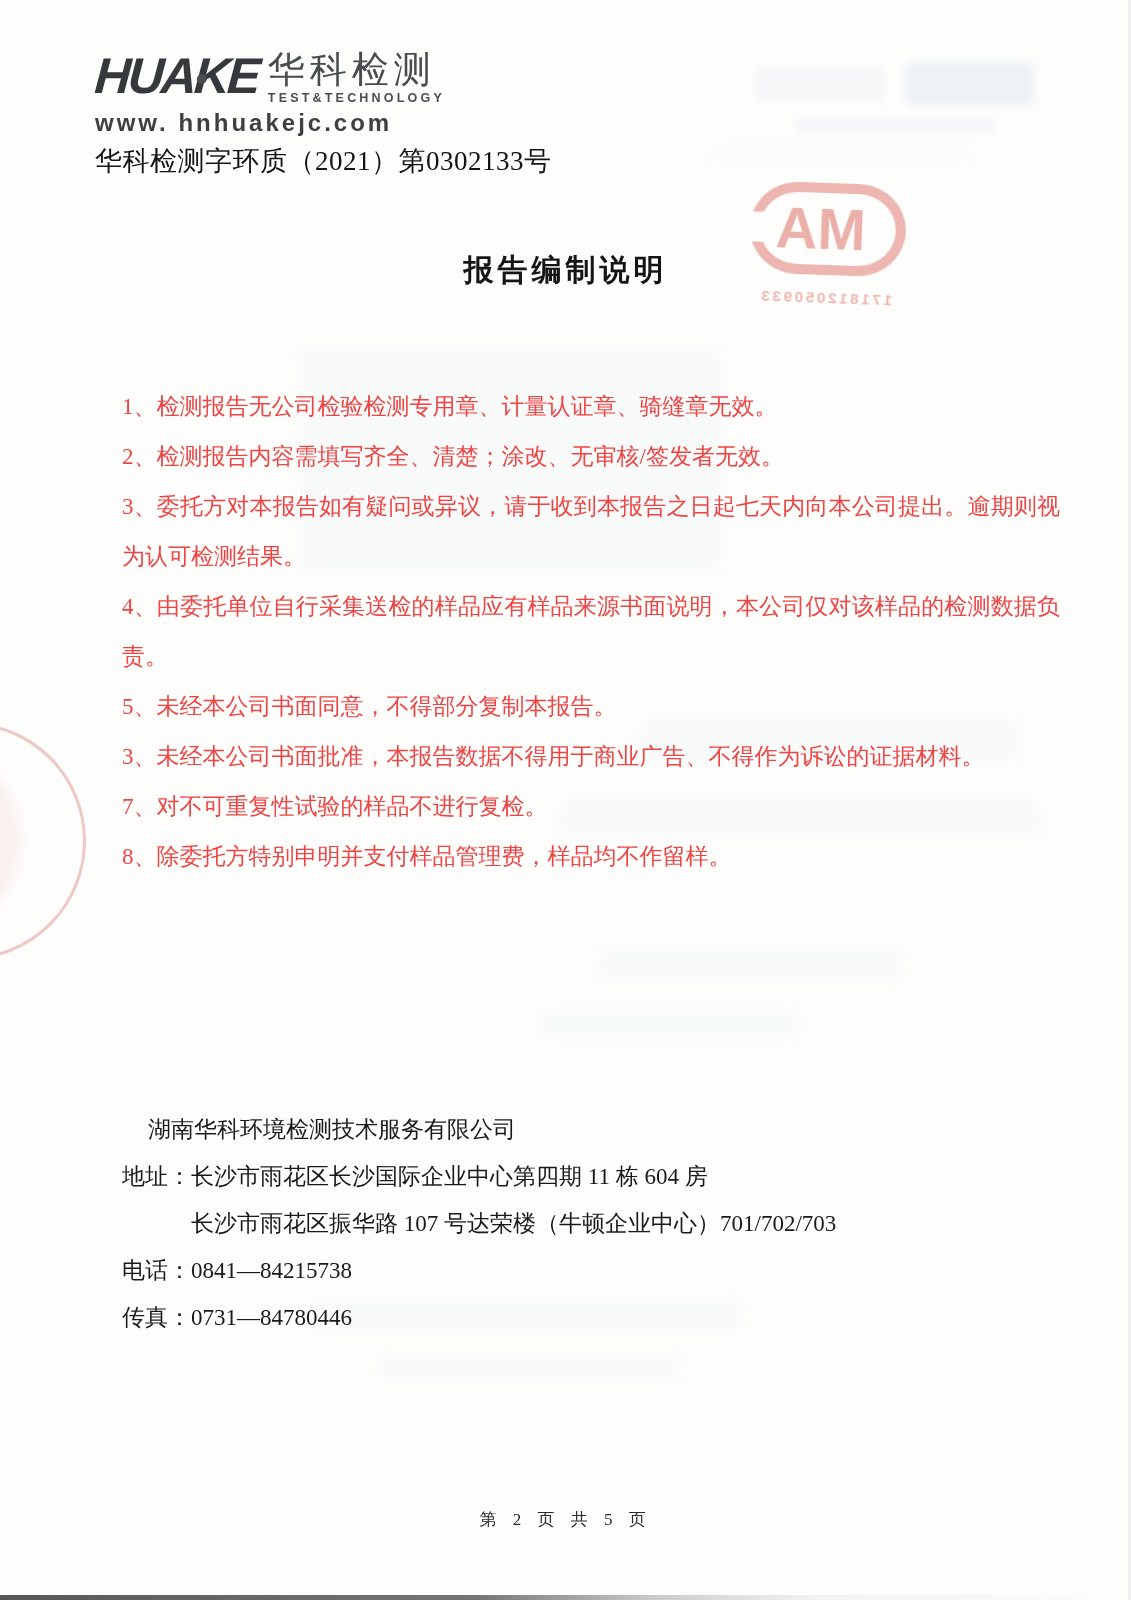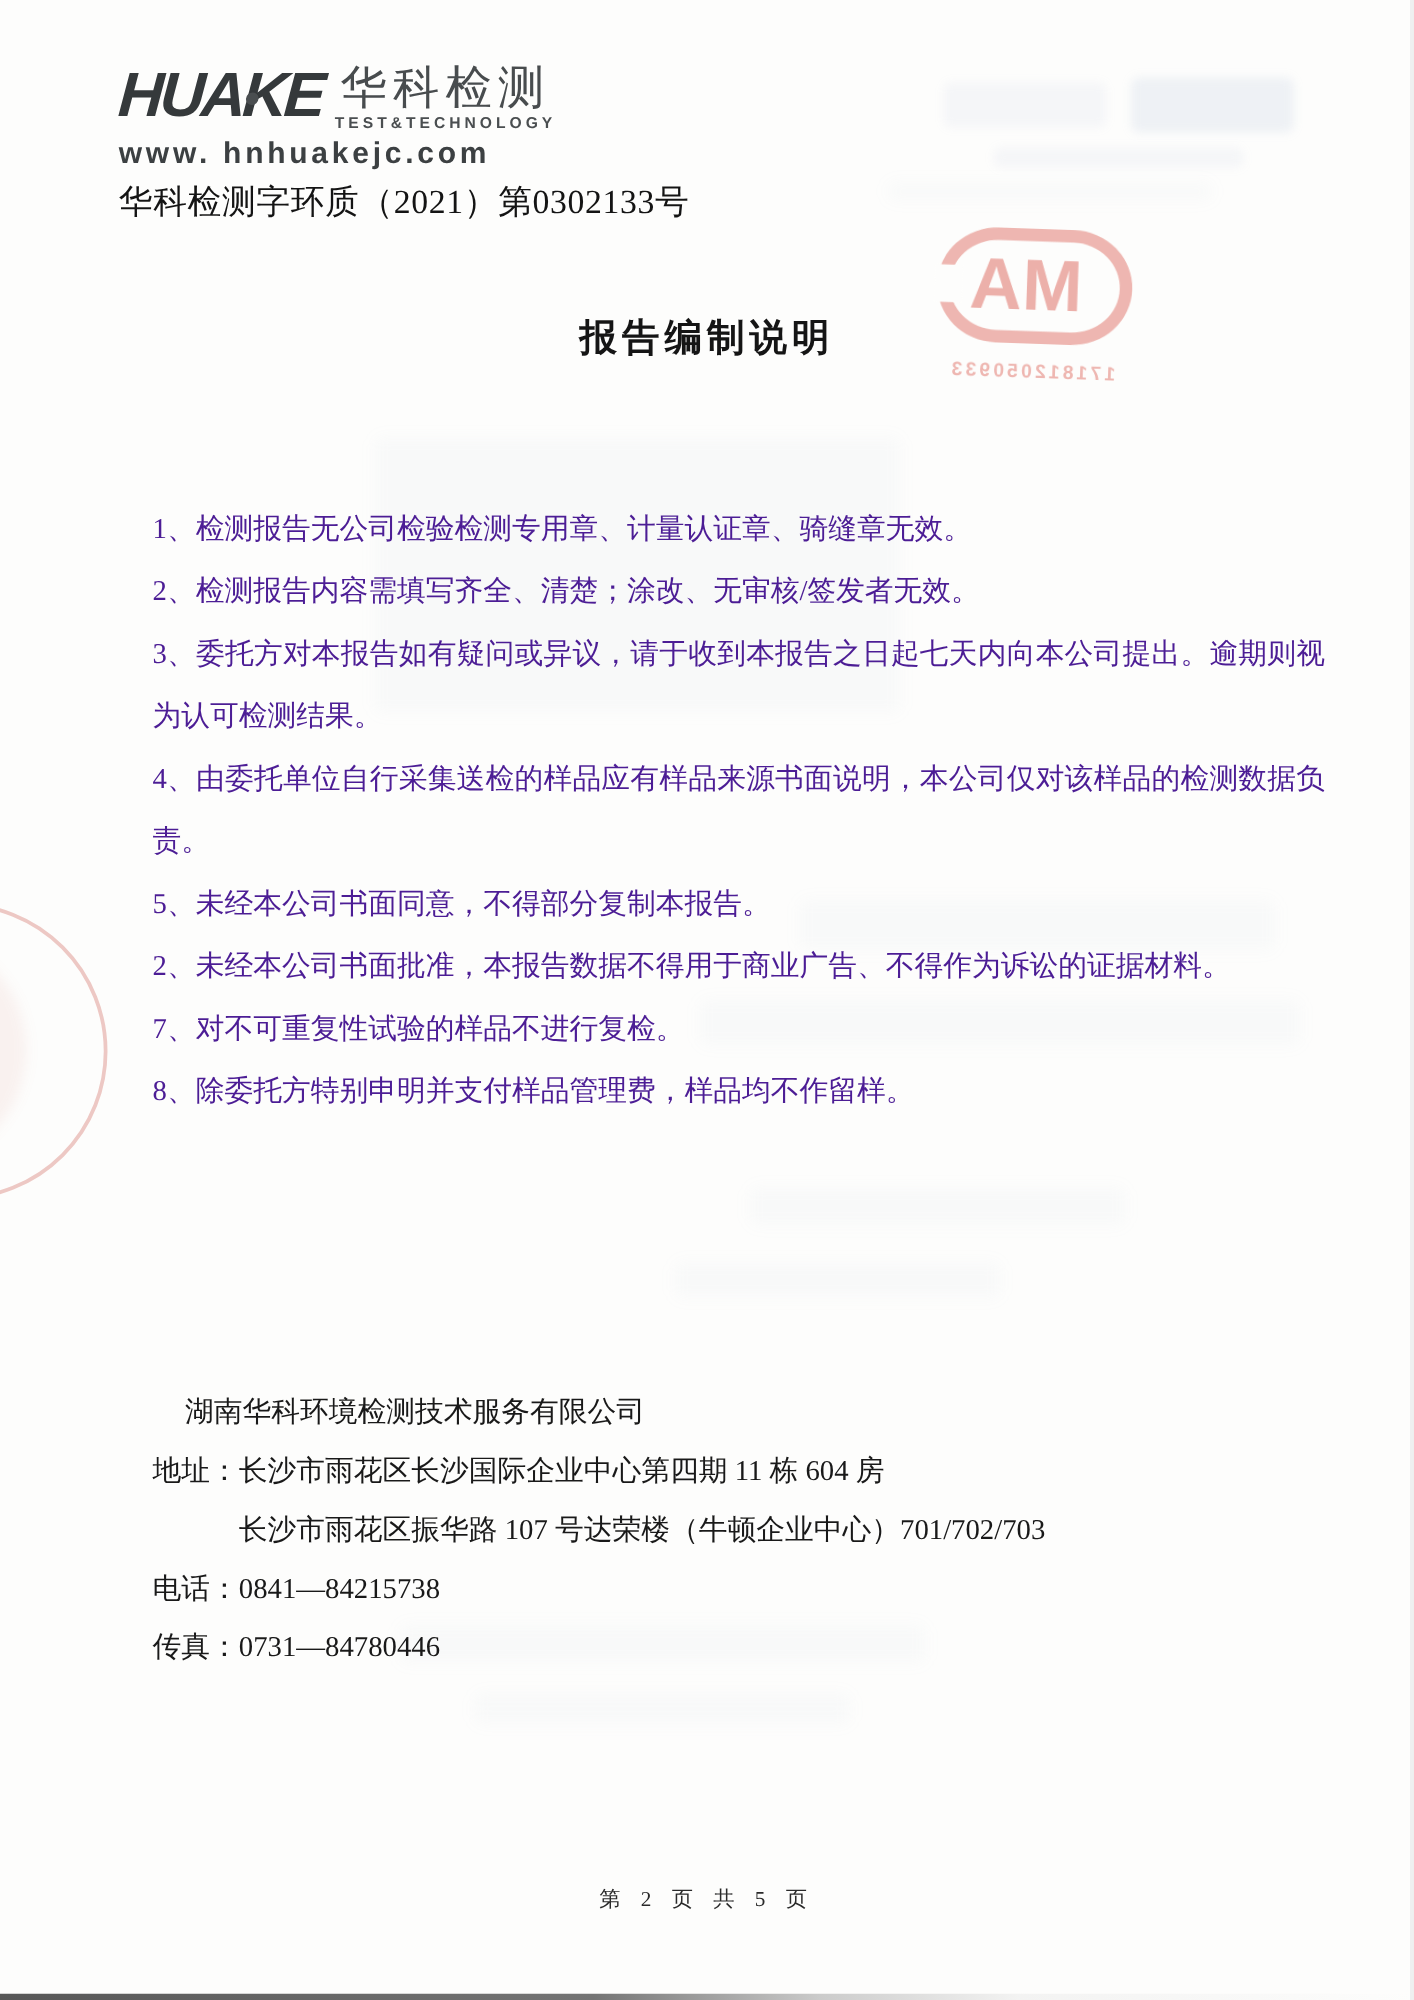--- a/index.html
+++ b/index.html
@@ -29,21 +29,21 @@
   }
   .logo-a-dot {
     position: absolute; left: 102px; top: 24px;
     width: 10px; height: 10px; border-radius: 50%;
     background: #4a4e50;
   }
   .logo-cn-wrap { margin-left: 10px; }
   .logo-cn {
     font-family: "Liberation Sans", "DejaVu Sans", sans-serif;
     font-size: 37px; line-height: 40px; letter-spacing: 5px;
-    color: #484c4e; font-weight: 500; text-align: center;
+    color: #484c4e; font-weight: 500;
   }
   .logo-tagline {
     font-family: "Liberation Sans", "DejaVu Sans", sans-serif;
     font-size: 12.5px; letter-spacing: 3.2px; color: #4a4e50;
     font-weight: bold; margin-top: 1px;
   }
   .logo-url {
     font-family: "Liberation Sans", "DejaVu Sans", sans-serif;
     font-size: 24px; font-weight: bold; letter-spacing: 3px;
     color: #3c4042; margin-top: 4px;
@@ -90,22 +90,22 @@
   }
   .stamp-number {
     margin-top: 14px; text-align: center;
     font-family: "Liberation Sans", "DejaVu Sans", sans-serif;
     font-size: 15.5px; font-weight: bold; letter-spacing: 2.5px;
     color: rgba(216, 82, 70, 0.55);
   }
 
   
   .notes {
-    position: absolute; left: 122px; top: 398px; width: 938px;
-    font-size: 23px; line-height: 50px; color: #4c1d95;
+    position: absolute; left: 122px; top: 382px; width: 938px;
+    font-size: 23px; line-height: 50px; color: #ef4444;
     text-align: justify;
   }
   .notes p { margin: 0; }
 
   
   .company {
     position: absolute; left: 122px; top: 1106px; width: 940px;
     font-size: 23px; line-height: 47px; color: #191919;
   }
   .company .co-name { padding-left: 26px; }
@@ -199,21 +199,21 @@
   </div>
 
   <h1 class="report-title">报告编制说明</h1>
 
   <main class="notes">
     <p>1、检测报告无公司检验检测专用章、计量认证章、骑缝章无效。</p>
     <p>2、检测报告内容需填写齐全、清楚；涂改、无审核/签发者无效。</p>
     <p>3、委托方对本报告如有疑问或异议，请于收到本报告之日起七天内向本公司提出。逾期则视为认可检测结果。</p>
     <p>4、由委托单位自行采集送检的样品应有样品来源书面说明，本公司仅对该样品的检测数据负责。</p>
     <p>5、未经本公司书面同意，不得部分复制本报告。</p>
-    <p>2、未经本公司书面批准，本报告数据不得用于商业广告、不得作为诉讼的证据材料。</p>
+    <p>3、未经本公司书面批准，本报告数据不得用于商业广告、不得作为诉讼的证据材料。</p>
     <p>7、对不可重复性试验的样品不进行复检。</p>
     <p>8、除委托方特别申明并支付样品管理费，样品均不作留样。</p>
   </main>
 
   <section class="company">
     <div class="co-name">湖南华科环境检测技术服务有限公司</div>
     <div class="addr-row">
       <span class="addr-label">地址：</span>
       <span>长沙市雨花区长沙国际企业中心第四期 11 栋 604 房</span>
     </div>

